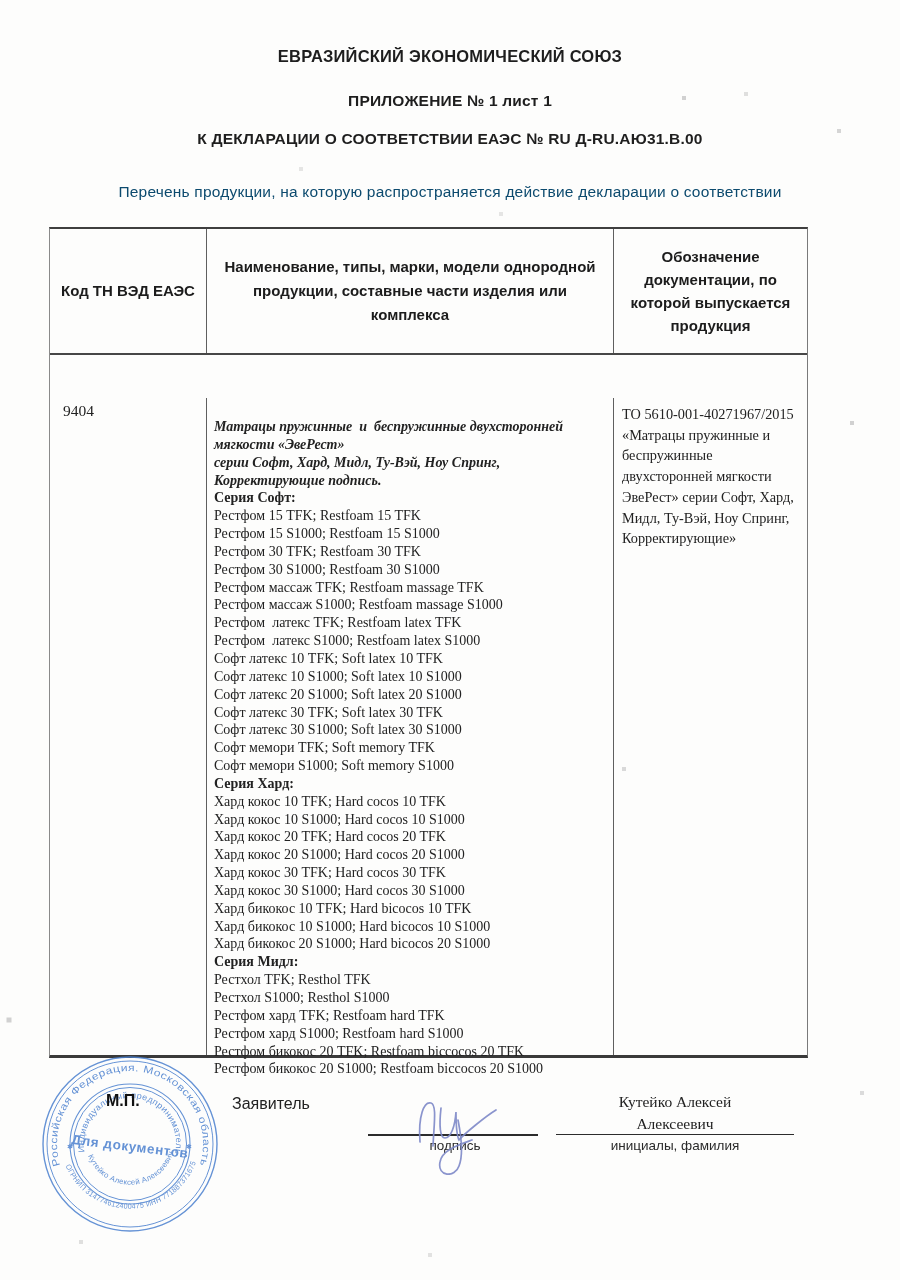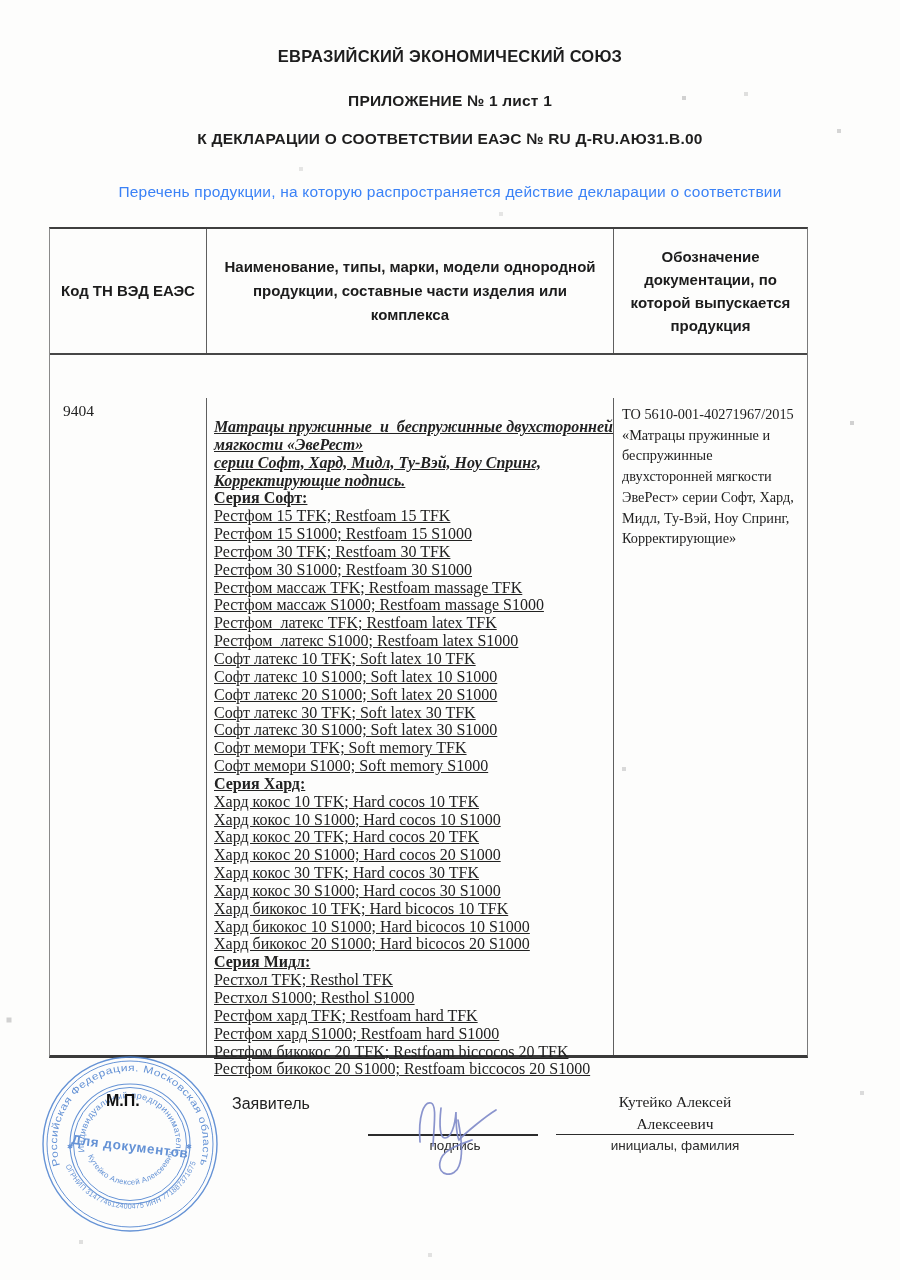--- a/index.html
+++ b/index.html
@@ -6,39 +6,39 @@
   .page{
     position:relative;width:900px;height:1280px;margin:0 auto;
     background:#fdfdfc;overflow:hidden;
     font-family:"Liberation Sans",sans-serif;color:#262626;
   }
   
   .h{position:absolute;left:0;width:100%;text-align:center;letter-spacing:.2px;}
   .t1{top:47px;font-size:16.5px;font-weight:bold;color:#1e1e1e;}
   .t2{top:92px;font-size:15.5px;font-weight:bold;color:#1e1e1e;}
   .t3{top:130px;font-size:15.5px;font-weight:bold;color:#1e1e1e;}
-  .t4{top:183px;font-size:15.5px;font-weight:normal;color:#3b82f6;}
+  .t4{top:183px;font-size:15.5px;font-weight:normal;color:#0c4a6e;}
 
   
   .tbl{
     position:absolute;left:49px;top:227px;width:759px;box-sizing:border-box;
     border-top:2px solid #3f3f3f;border-bottom:3px solid #3a3a3a;
     border-left:1px solid #8a8a8a;border-right:1px solid #7a7a7a;
   }
   .hdr{display:flex;height:124px;border-bottom:2px solid #474747;}
   .bodyrow{display:flex;height:700px;align-items:stretch;}
   .c1{width:157px;box-sizing:border-box;border-right:1.5px solid #5f5f5f;}
   .c2{width:407px;box-sizing:border-box;border-right:1.5px solid #5f5f5f;}
   .c3{flex:1;box-sizing:border-box;}
   .th{display:flex;align-items:center;justify-content:center;text-align:center;
       font-weight:bold;font-size:15px;line-height:24px;color:#1c1c1c;padding:0 10px;}
   .th.c3{line-height:23px;padding:0 14px;}
   .td{font-family:"Liberation Serif","DejaVu Serif",serif;color:#222;margin-top:43px;}
   .td.code{padding:4px 0 0 13px;font-size:15.5px;}
-  .td.prod{padding:20px 0 0 7px;font-size:16px;line-height:17.85px;text-decoration:underline;}
+  .td.prod{padding:20px 0 0 7px;font-size:14px;line-height:17.85px;}
   .pl{white-space:pre-wrap;}
   .pl.bi{font-weight:bold;font-style:italic;}
   .pl.b{font-weight:bold;}
   .td.doc{padding:6px 4px 12px 8px;font-size:14.3px;line-height:20.7px;}
 
   
   .mp{position:absolute;left:106px;top:1092px;font-size:16px;color:#111;z-index:3;font-weight:bold;}
   .applicant{position:absolute;left:232px;top:1095px;font-size:16px;color:#222;}
   .sigline{position:absolute;left:368px;top:1134px;width:170px;border-top:2px solid #2c2c2c;}
   .sigcap{position:absolute;left:395px;top:1138px;width:120px;text-align:center;font-size:13.5px;color:#2a2a2a;}

